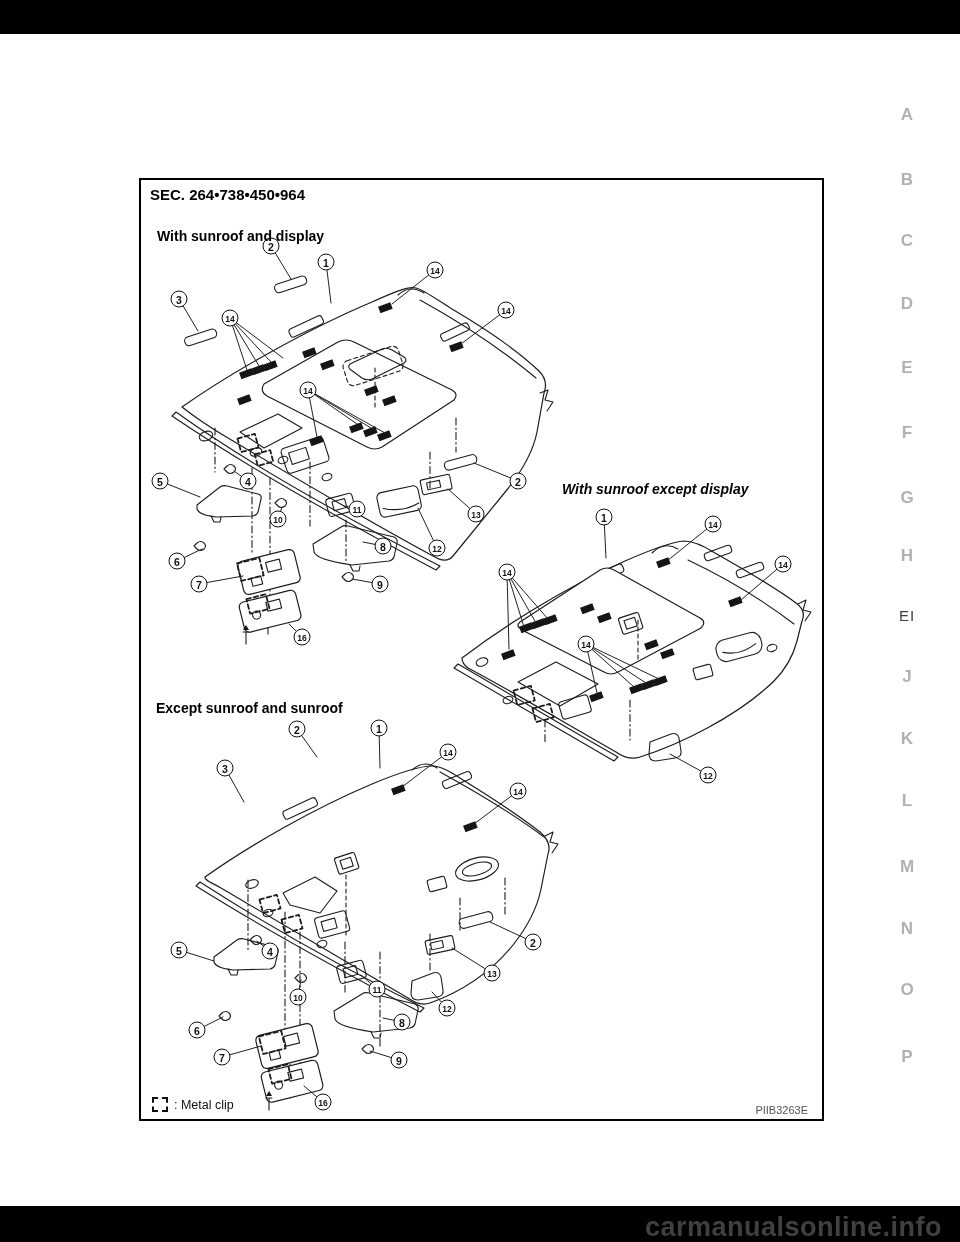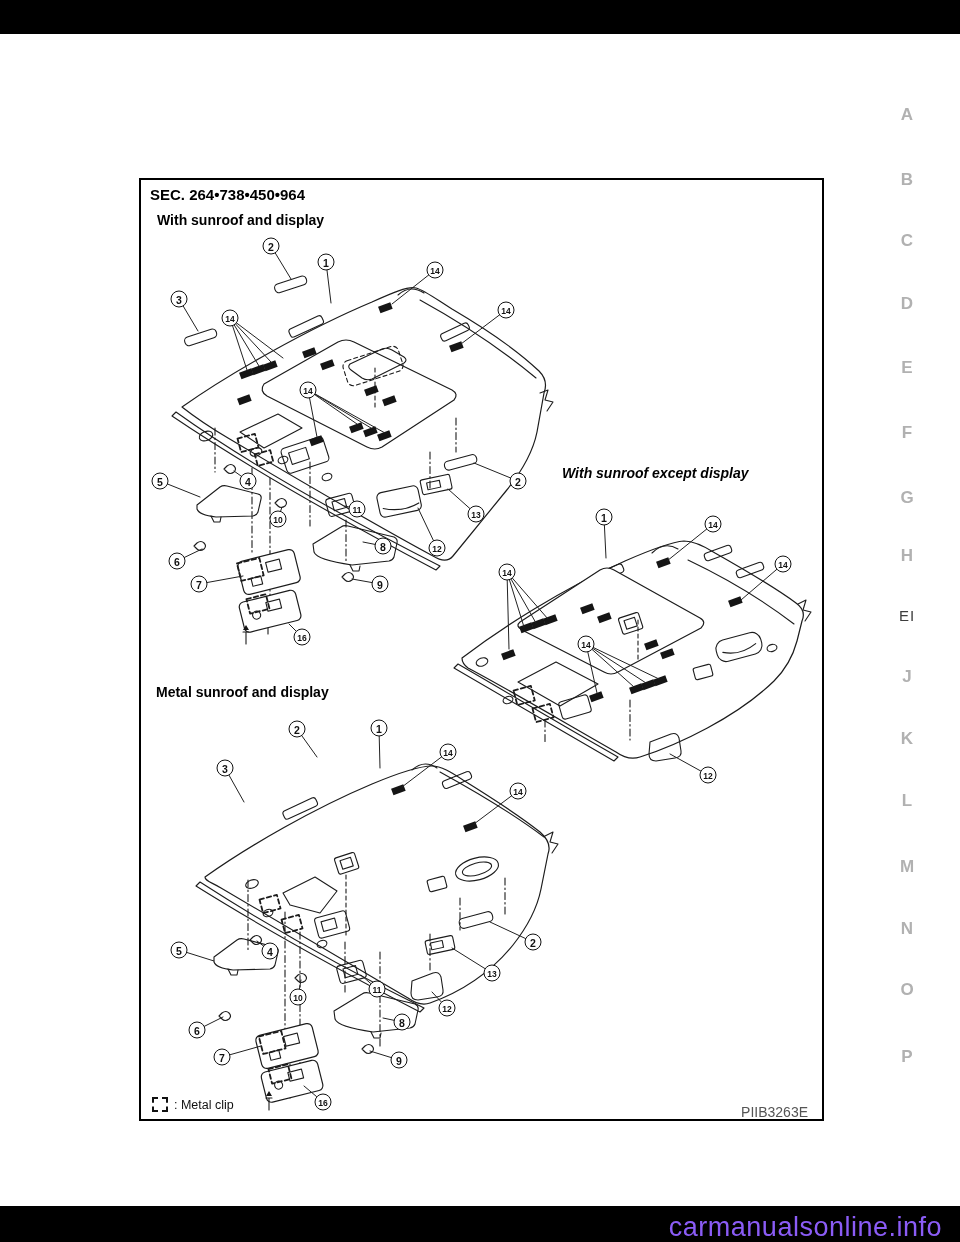--- a/index.html
+++ b/index.html
@@ -1,39 +1,39 @@
 <!DOCTYPE html>
 <html><head>
 <meta charset="utf-8">
 <style>
   html,body{margin:0;padding:0;background:#fff;}
   .page{position:relative;width:960px;height:1242px;background:#ffffff;overflow:hidden;
         font-family:"Liberation Sans",sans-serif;}
   .topbar{position:absolute;left:0;top:0;width:960px;height:34px;background:#000;}
   .bottombar{position:absolute;left:0;top:1206px;width:960px;height:36px;background:#000;}
-  .watermark{position:absolute;right:18px;top:1212px;color:#8b5cf6;font-weight:normal;
+  .watermark{position:absolute;right:18px;top:1212px;color:#404040;font-weight:bold;
              font-size:27px;letter-spacing:.5px;}
   .figure-box{position:absolute;left:139px;top:178px;width:685px;height:943px;
               border:2px solid #000;background:#fff;box-sizing:border-box;}
   .sec-title{position:absolute;left:150px;top:186px;font-size:15px;font-weight:bold;color:#000;}
-  .dg-label{position:absolute;font-size:14px;font-weight:bold;color:#000;white-space:nowrap;}
+  .dg-label{position:absolute;font-size:14px;font-weight:bold;color:#000;white-space:nowrap;margin-top:16px;}
   #lbl-d1{left:157px;top:212px;} #lbl-d2{left:562px;top:465px;font-style:italic;} #lbl-d3{left:156px;top:684px;}
   #art{position:absolute;left:0;top:0;width:960px;height:1242px;}
   #callouts{position:absolute;left:0;top:0;width:960px;height:1242px;pointer-events:none;}
   .callout{position:absolute;width:17px;height:17px;border:1.5px solid #111;border-radius:50%;
            background:#fff;display:flex;align-items:center;justify-content:center;
            font-weight:bold;color:#111;transform:translate(-50%,-50%);box-sizing:border-box;}
   .tab{position:absolute;left:891px;width:32px;text-align:center;transform:translateY(-50%);
        font-weight:bold;font-size:17px;color:#b1b1b1;}
   .tab.current{color:#3d3d3d;font-weight:normal;font-size:15px;letter-spacing:1px;}
   .legend{position:absolute;left:152px;top:1097px;display:flex;align-items:center;
           font-size:12.5px;color:#111;}
   .clipbox{width:12px;height:11px;border:2px dashed #111;margin-right:6px;display:inline-block;}
   .figcode{position:absolute;left:740px;top:1104px;width:68px;text-align:right;
-           font-size:14px;color:#555;}
+           font-size:11px;color:#555;}
   
   .ln{fill:none;stroke:#1c1c1c;stroke-width:1.1;stroke-linejoin:round;stroke-linecap:round;}
   .fw{fill:#ffffff;stroke:#1c1c1c;stroke-width:1.2;stroke-linejoin:round;}
   .bk{fill:#151515;stroke:none;}
   .dd{stroke-dasharray:7 3 1.5 3;}
   .ds{stroke-dasharray:4 3;}
   .mc{stroke-dasharray:4.5 3;stroke-width:1.8;}
   .ld{stroke:#222;stroke-width:1;}
 </style>
 </head>
@@ -346,21 +346,21 @@
       <div class="callout" style="left: 197px; top: 1030px; font-size: 10.5px;">6</div>
       <div class="callout" style="left: 402px; top: 1022px; font-size: 10.5px;">8</div>
       <div class="callout" style="left: 222px; top: 1057px; font-size: 10.5px;">7</div>
       <div class="callout" style="left: 399px; top: 1060px; font-size: 10.5px;">9</div>
       <div class="callout" style="left: 323px; top: 1102px; font-size: 8.5px;">16</div>
     </div>
 
   <div class="sec-title">SEC. 264•738•450•964</div>
   <div class="dg-label" id="lbl-d1">With sunroof and display</div>
   <div class="dg-label" id="lbl-d2">With sunroof except display</div>
-  <div class="dg-label" id="lbl-d3">Metal sunroof and display</div>
+  <div class="dg-label" id="lbl-d3">Except sunroof and sunroof</div>
 
   <div class="legend">
     <span class="clipbox"></span>
     <span>: Metal clip</span>
   </div>
   <div class="figcode">PIIB3263E</div>
 
   <div id="side-tabs">
       <div class="tab" style="top: 115px;">A</div>
       <div class="tab" style="top: 180px;">B</div>

